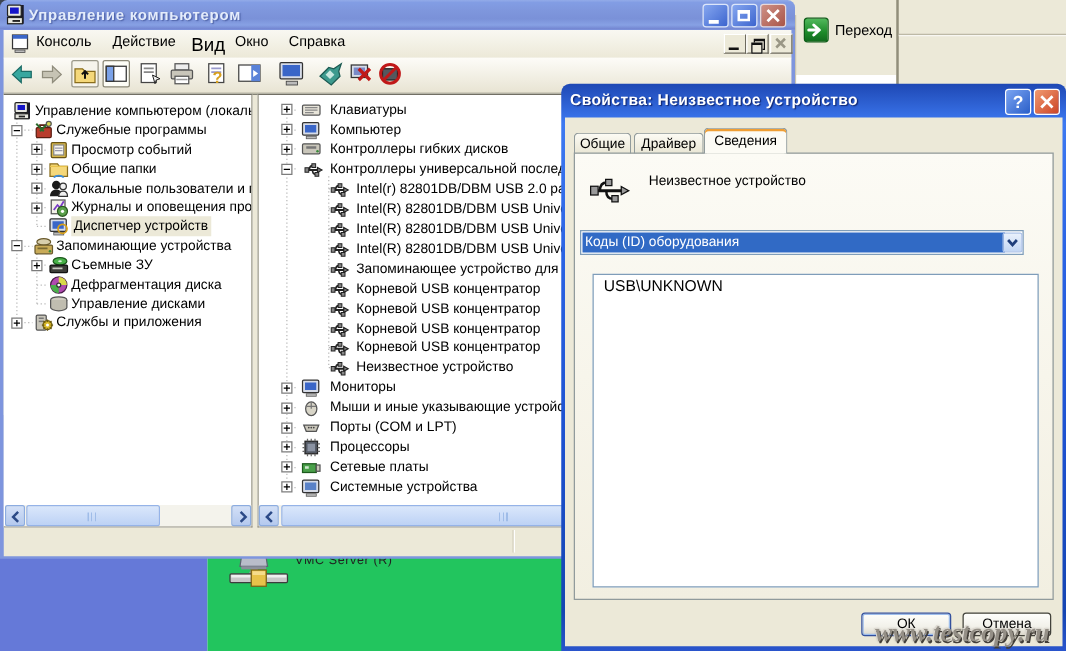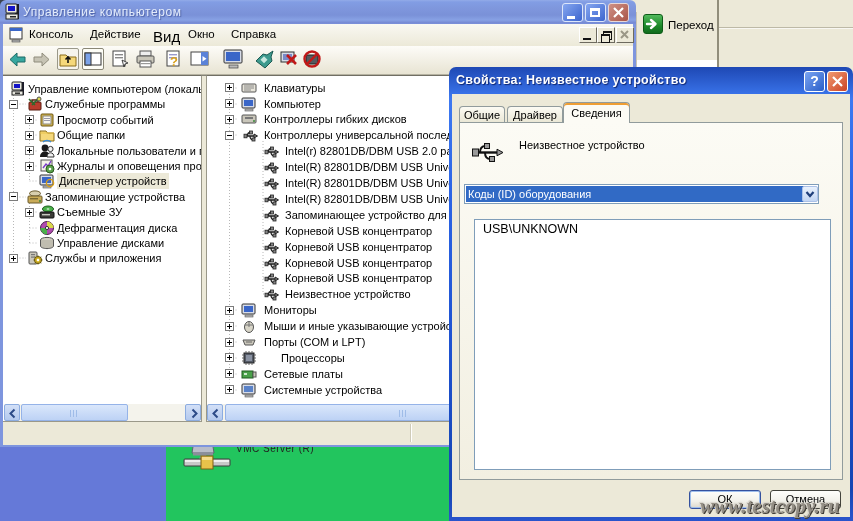--- a/index.html
+++ b/index.html
@@ -50,21 +50,21 @@
 
 <div class="abs" id="mw" style="left:0;top:0;width:636px;height:447px;border-radius:6px 6px 0 0;background:linear-gradient(180deg,#93abe8 0,#829de4 2px,#7f97dd 8px,#7a91d8 15px,#87a1e4 20px,#7487d2 23px,#7E95DE 24px)">
 
   <svg class="abs" style="left:5px;top:3px" width="16" height="18" viewBox="0 0 16 18">
     <rect x="10" y="1" width="4" height="15" fill="#1a1a2a"></rect>
     <rect x="1" y="1" width="11" height="9" rx="1" fill="#e8e8e0" stroke="#222"></rect>
     <rect x="3" y="3" width="7" height="5" fill="#1414c8"></rect>
     <rect x="1" y="11" width="12" height="5" fill="#e8e8e0" stroke="#222"></rect>
     <rect x="5" y="13" width="6" height="1.5" fill="#222"></rect>
   </svg>
-  <div class="abs" style="left:23px;top:5px;font-size:12px;font-weight:normal;color:#e4ecfb;letter-spacing:.6px;text-shadow:1px 1px 1px rgba(60,80,150,.75)">Управление компьютером</div>
+  <div class="abs" style="left:23px;top:5px;font-size:12px;font-weight:bold;color:#e4ecfb;letter-spacing:.6px;text-shadow:1px 1px 1px rgba(60,80,150,.75)">Управление компьютером</div>
 
   <div class="abs" style="left:562px;top:3px;width:21px;height:19px;border-radius:3px;border:1px solid #dce6fa;box-sizing:border-box;background:linear-gradient(135deg,#86a7f0,#3c64ce)">
     <div class="abs" style="left:4px;top:12px;width:8px;height:3px;background:#fff"></div>
       </div>
   <div class="abs" style="left:585px;top:3px;width:21px;height:19px;border-radius:3px;border:1px solid #dce6fa;box-sizing:border-box;background:linear-gradient(135deg,#86a7f0,#3c64ce)">
     <div class="abs" style="left:4px;top:4px;width:10px;height:9px;border:2px solid #fff;border-top-width:3px;box-sizing:border-box"></div>
       </div>
   <div class="abs" style="left:608px;top:3px;width:21px;height:19px;border-radius:3px;border:1px solid #e8d8d8;box-sizing:border-box;background:linear-gradient(135deg,#cf9186,#a95548)">
     <svg width="19" height="17" viewBox="0 0 19 17">
           <path d="M5 4l9 9M14 4l-9 9" stroke="#fff" stroke-width="2.2"></path>
@@ -562,21 +562,21 @@
             </svg>
             <span style="position:absolute;left:57px;top:0">Порты (COM и LPT)</span>
           </div>
       <div class="row" style="left:0;top:273.9px;width:426px">
             <span class="pm p" style="left:18px;top:3.5px"></span>
             <svg class="ticon" style="left:34px;top:0" width="16" height="16" viewBox="0 0 16 16">
               <rect x="3" y="3" width="10" height="10" fill="#555b66" stroke="#222"></rect>
               <rect x="5" y="5" width="6" height="6" fill="#8a92a2"></rect>
               <path d="M5 1v2M8 1v2M11 1v2M5 13v2M8 13v2M11 13v2M1 5h2M1 8h2M1 11h2M13 5h2M13 8h2M13 11h2" stroke="#666"></path>
             </svg>
-            <span style="position:absolute;left:74px;top:0">Процессоры</span>
+            <span style="position:absolute;left:57px;top:0">Процессоры</span>
           </div>
       <div class="row" style="left:0;top:289.8px;width:426px">
             <span class="pm p" style="left:18px;top:3.5px"></span>
             <svg class="ticon" style="left:34px;top:0" width="16" height="16" viewBox="0 0 16 16">
               <rect x="1" y="5" width="11" height="7" fill="#4aa04a" stroke="#1c5a1c"></rect>
               <rect x="3" y="7" width="3" height="2" fill="#cfe8cf"></rect>
               <rect x="12" y="6" width="3" height="5" fill="#c9c6ba" stroke="#555"></rect>
             </svg>
             <span style="position:absolute;left:57px;top:0">Сетевые платы</span>
           </div>

